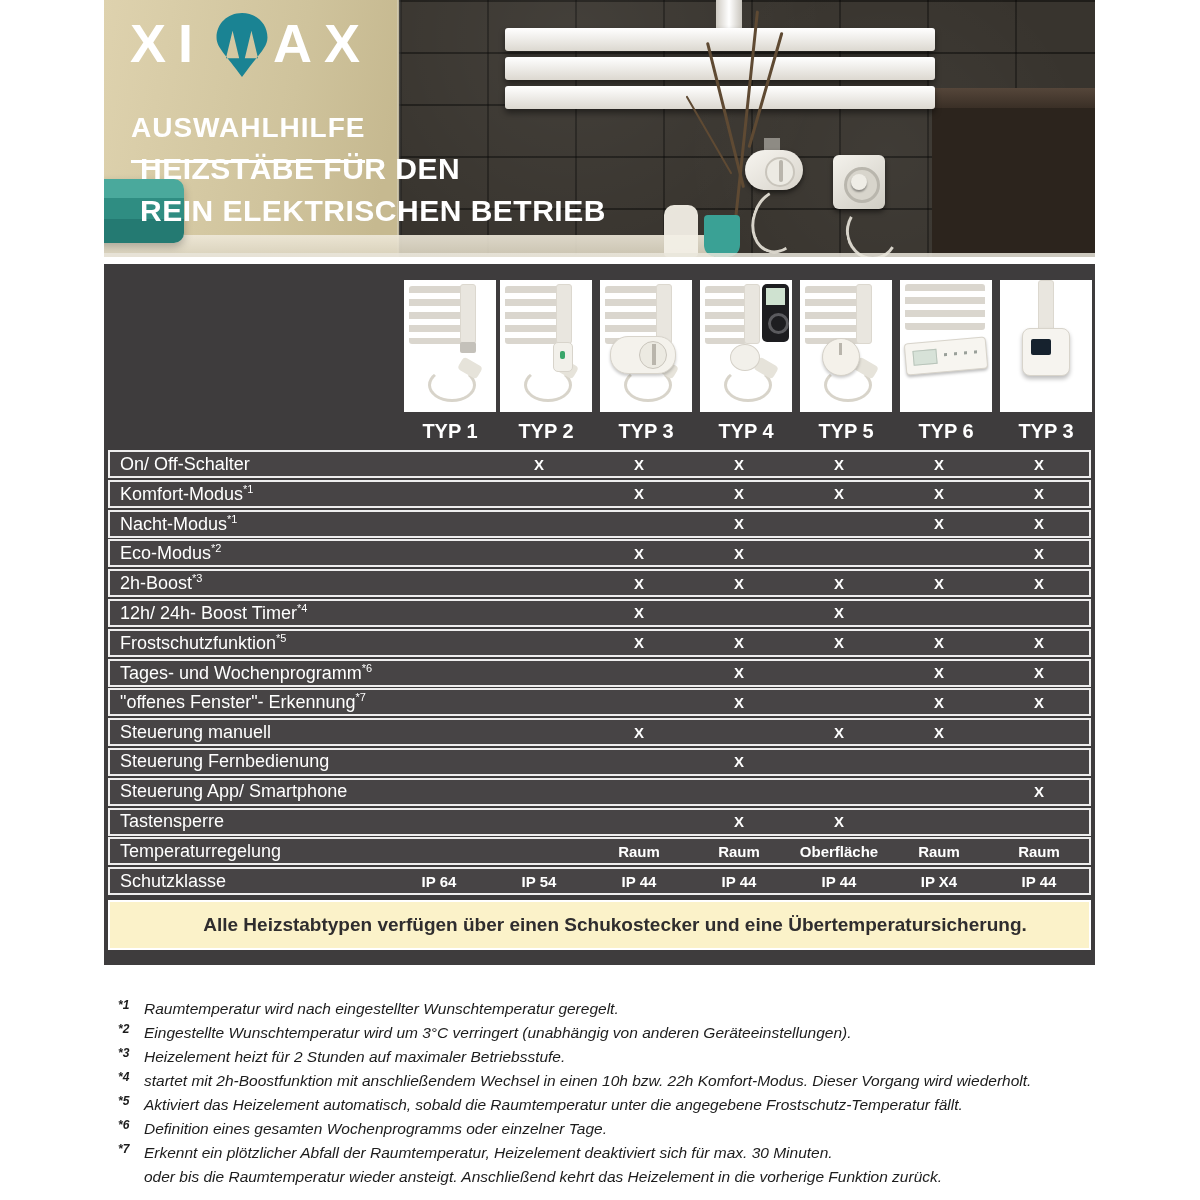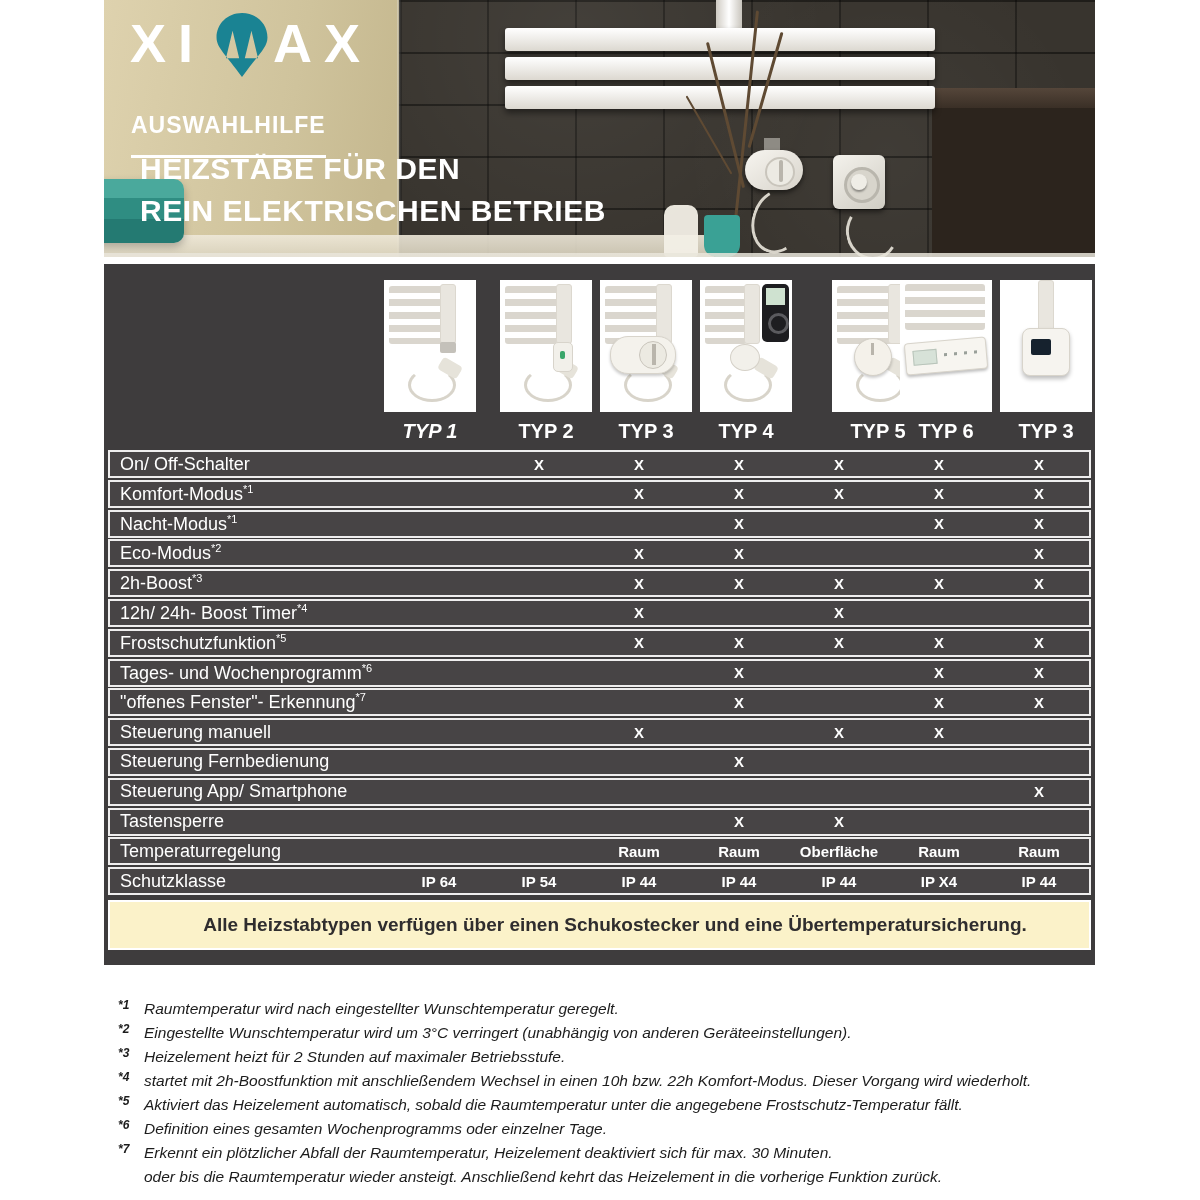--- a/index.html
+++ b/index.html
@@ -55,21 +55,21 @@
           background:#3aa195; }
   .branch { position:absolute; background:#5f4a33; width:3px; border-radius:2px; }
   .b1 { left:640px; top:10px; height:230px; transform:rotate(6deg); }
   .b2 { left:620px; top:40px; height:150px; transform:rotate(-14deg); }
   .b3 { left:660px; top:30px; height:120px; transform:rotate(16deg); }
   .b4 { left:604px; top:90px; height:90px; transform:rotate(-30deg); width:2px; }
 
   .logo { position:absolute; left:26px; top:12px; display:flex; align-items:flex-start; z-index:5; }
   .logo-text { color:#fff; font-size:54px; font-weight:600; letter-spacing:12px; line-height:62px; }
   .logo-pin { margin:0 2px 0 8px; }
-  .hero-subtitle { position:absolute; left:27px; top:112px; z-index:5; color:#fff; font-size:23px; font-weight:bold;
+  .hero-subtitle { position:absolute; left:27px; top:112px; z-index:5; color:#fff; font-size:28px; font-weight:bold;
           letter-spacing:1px; border-bottom:3px solid #fff; padding-bottom:16px; }
   .hero-title { position:absolute; left:36px; z-index:5; color:#fff; font-size:30px; font-weight:bold; letter-spacing:0.5px; }
   .t1 { top:152px; } .t2 { top:194px; }
 
   
   .panel { position:absolute; left:104px; top:264px; width:991px; height:701px; background:#3e3c3d; }
   .colcell { position:absolute; top:16px; width:100px; height:168px; }
   .imgbox { position:absolute; left:4px; top:0; width:92px; height:132px; background:#fff; overflow:hidden; }
   .typlabel { position:absolute; left:0; top:140px; width:100px; text-align:center; color:#fff;
           font-size:20px; font-weight:bold; }
@@ -168,21 +168,21 @@
       </span>
       <span class="logo-text">AX</span>
     </div>
     <div class="hero-subtitle">AUSWAHLHILFE</div>
     <div class="hero-title t1">HEIZSTÄBE FÜR DEN</div>
     <div class="hero-title t2">REIN ELEKTRISCHEN BETRIEB</div>
   </div>
 
   <div class="panel">
     <div>
-        <div class="colcell" style="left: 276px; font-style: italic;">
+        <div class="colcell" style="left: 296px;">
           <div class="imgbox s1">
             <div class="rungs"></div>
             <div class="rod"></div>
             <div class="sketchcable"></div>
             <div class="widget"></div>
             <div class="extra"></div>
           </div>
           <div class="typlabel">TYP 1</div>
         </div>
         <div class="colcell" style="left: 392px;">
@@ -208,21 +208,21 @@
         <div class="colcell" style="left: 592px;">
           <div class="imgbox s4">
             <div class="rungs"></div>
             <div class="rod"></div>
             <div class="sketchcable"></div>
             <div class="widget"></div>
             <div class="extra"></div>
           </div>
           <div class="typlabel">TYP 4</div>
         </div>
-        <div class="colcell" style="left: 724px;">
+        <div class="colcell" style="left: 692px;">
           <div class="imgbox s5">
             <div class="rungs"></div>
             <div class="rod"></div>
             <div class="sketchcable"></div>
             <div class="widget"></div>
             <div class="extra"></div>
           </div>
           <div class="typlabel">TYP 5</div>
         </div>
         <div class="colcell" style="left: 792px;">

